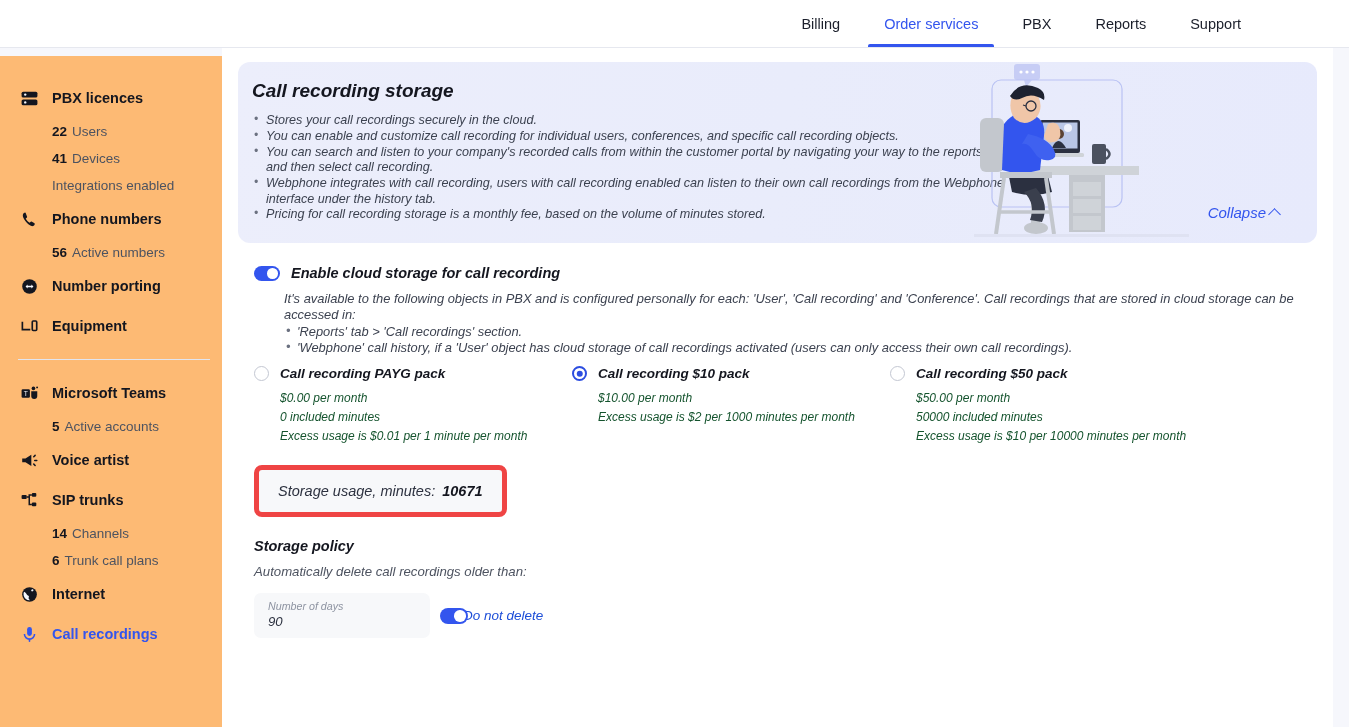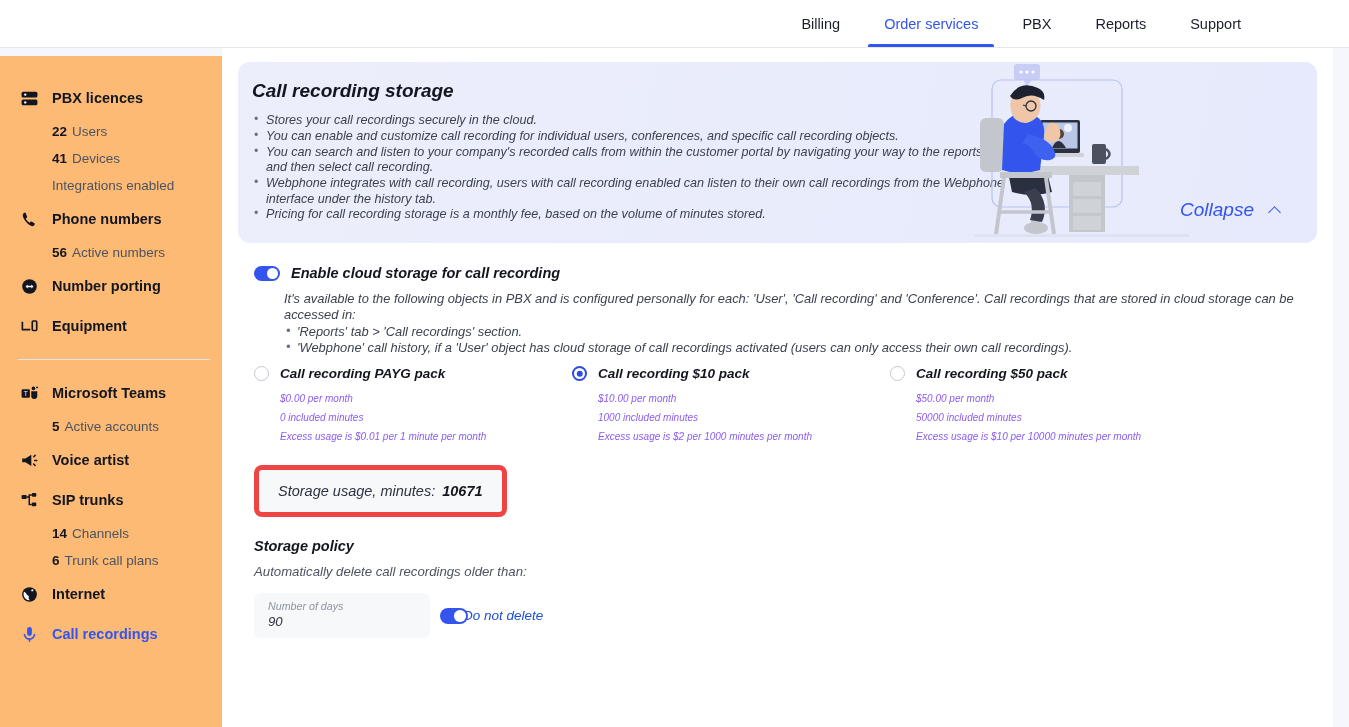--- a/index.html
+++ b/index.html
@@ -91,22 +91,22 @@
   .banner-list li::before {
     content: "•"; position: absolute; left: 2px; top: -1px;
     color: #6b7180; font-size: 12px;
   }
 
   .banner-art {
     position: absolute; right: 128px; top: 0; width: 215px; height: 181px;
   }
   .collapse-btn {
     position: absolute; right: 36px; bottom: 22px;
-    display: flex; align-items: center; gap: 16px;
-    color: #3355ee; font-size: 19px; cursor: pointer;
+    display: flex; align-items: center; gap: 4px;
+    color: #3355ee; font-size: 15px; cursor: pointer;
   }
   .chev-up {
     width: 11px; height: 11px; position: relative;
   }
   .chev-up::before {
     content: ""; position: absolute; left: 0; top: 3px;
     width: 8px; height: 8px;
     border-left: 1.8px solid #3355ee; border-top: 1.8px solid #3355ee;
     transform: rotate(45deg);
   }
@@ -149,21 +149,21 @@
   }
   .radio.checked { border: 2px solid #2c4de0; }
   .radio.checked::after {
     content: ""; position: absolute; left: 50%; top: 50%;
     transform: translate(-50%,-50%);
     width: 6.5px; height: 6.5px; border-radius: 50%; background: #2c4de0;
   }
   .plan-name { font-size: 13.5px; font-weight: bold; color: #14161f; }
   .plan-lines { padding-left: 26px; margin-top: 8px; }
   .plan-lines div {
-    font-size: 10px; line-height: 19px; color: #8b5cf6;
+    font-size: 12px; line-height: 19px; color: #14532d;
   }
 
   .usage-box {
     margin-top: 19px;
     display: inline-flex; align-items: center; gap: 7px;
     background: #f7f8fa; border: 5px solid #ef4444;
     border-radius: 8px; padding: 13px 19px;
   }
   .usage-label { font-size: 14.5px; color: #2d3240; }
   .usage-value { font-size: 14.5px; font-weight: bold; color: #14161f; }
@@ -431,21 +431,20 @@
               <div>Excess usage is $0.01 per 1 minute per month</div>
             </div>
           </div>
           <div class="plan">
             <div class="plan-head">
               <div class="radio checked"></div>
               <div class="plan-name">Call recording $10 pack</div>
             </div>
             <div class="plan-lines">
               <div>$10.00 per month</div>
-              <div>1000 included minutes</div>
               <div>Excess usage is $2 per 1000 minutes per month</div>
             </div>
           </div>
           <div class="plan">
             <div class="plan-head">
               <div class="radio"></div>
               <div class="plan-name">Call recording $50 pack</div>
             </div>
             <div class="plan-lines">
               <div>$50.00 per month</div>

